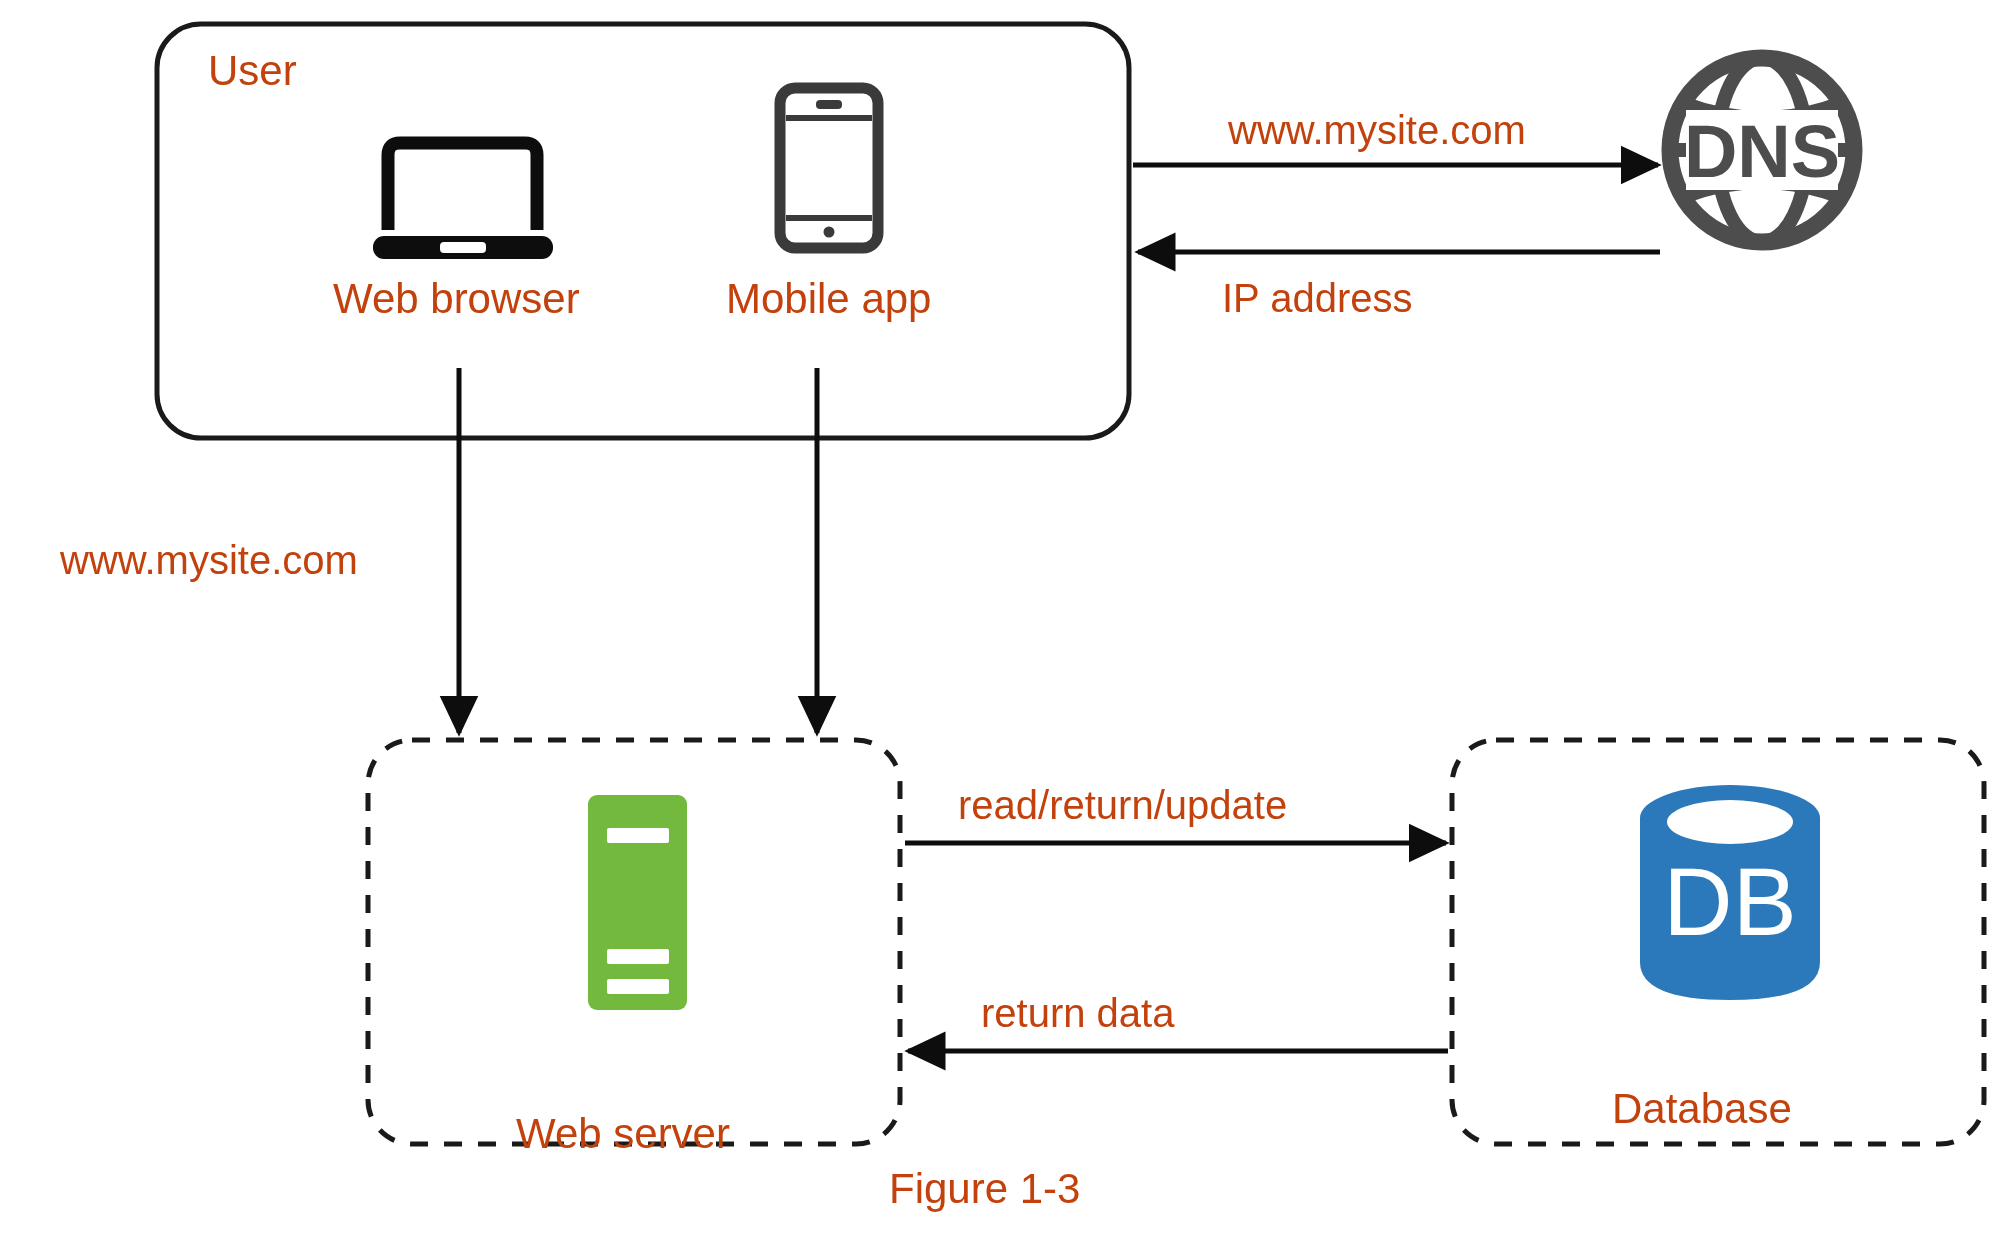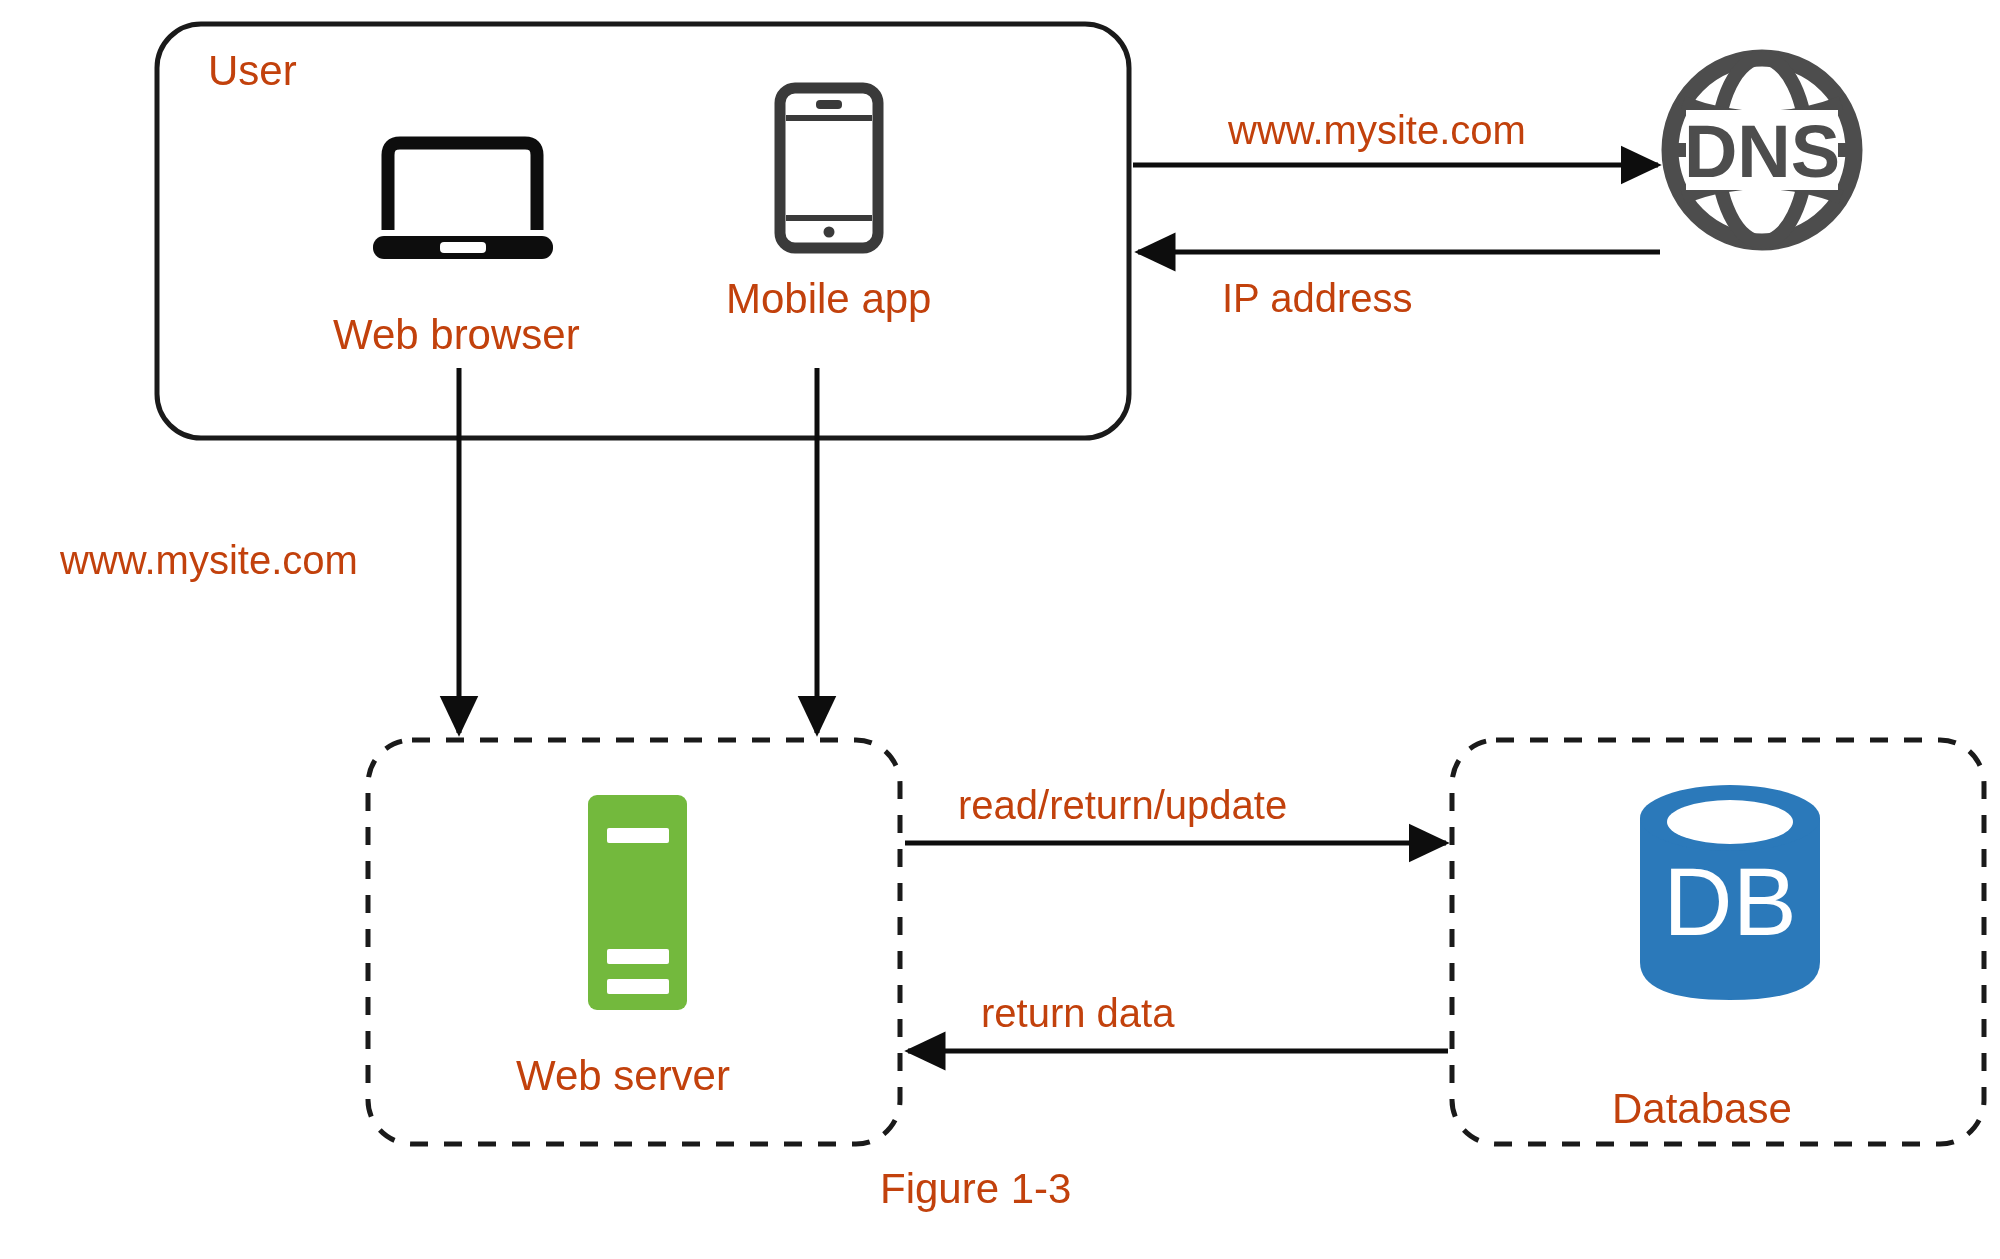--- a/index.html
+++ b/index.html
@@ -38,20 +38,21 @@
     line-height: 1;
   }
   .lbl-box-title {
     font-size: 42px;
   }
   .lbl-node {
     font-size: 42px;
   }
   .lbl-caption {
     font-size: 42px;
+    margin-left: 9px;
   }
 </style>
 </head>
 <body>
 
 <div id="diagram-root">
 
   <svg id="diagram-svg" viewBox="0 0 2000 1259" xmlns="http://www.w3.org/2000/svg">
     <defs>
       <marker id="arrowR" viewBox="0 0 12 12" refX="10" refY="6" markerWidth="9" markerHeight="9" orient="auto-start-reverse">
@@ -114,34 +115,34 @@
 
     <line x1="817" y1="368" x2="817" y2="733" stroke="#0d0d0d" stroke-width="5" marker-end="url(#arrowR)"></line>
 
     <line x1="905" y1="843" x2="1446" y2="843" stroke="#0d0d0d" stroke-width="5" marker-end="url(#arrowR)"></line>
 
     <line x1="1448" y1="1051" x2="908" y2="1051" stroke="#0d0d0d" stroke-width="5" marker-end="url(#arrowR)"></line>
   </svg>
 
   <div class="lbl lbl-box-title" style="left:208px; top:50px;">User</div>
 
-  <div class="lbl lbl-node" style="left:333px; top:278px;margin-top:36px;">Web browser</div>
+  <div class="lbl lbl-node" style="left:333px; top:278px;">Web browser</div>
 
   <div class="lbl lbl-node" style="left:726px; top:278px;">Mobile app</div>
 
   <div class="lbl" style="left:1228px; top:110px;">www.mysite.com</div>
 
   <div class="lbl" style="left:1222px; top:278px;">IP address</div>
 
   <div class="lbl" style="left:60px; top:540px;">www.mysite.com</div>
 
 
   <div class="lbl" style="left:958px; top:785px;">read/return/update</div>
 
   <div class="lbl" style="left:960px; top:993px;margin-left:21px;">return data</div>
 
-  <div class="lbl lbl-node" style="left:516px; top:1055px;text-align:right;">Web server</div>
+  <div class="lbl lbl-node" style="left:516px; top:1113px;text-align:right;">Web server</div>
 
   <div class="lbl lbl-node" style="left:1612px; top:1088px;">Database</div>
 
   <div class="lbl lbl-caption" style="left:880px; top:1168px;">Figure 1-3</div>
 
 </div>
 
 </body></html>

